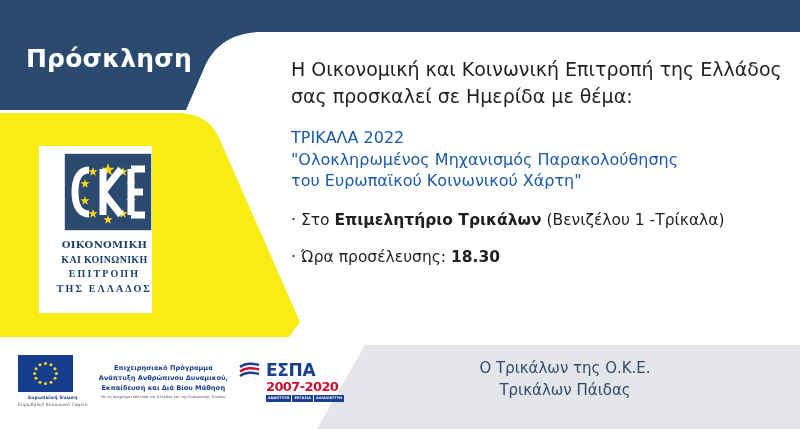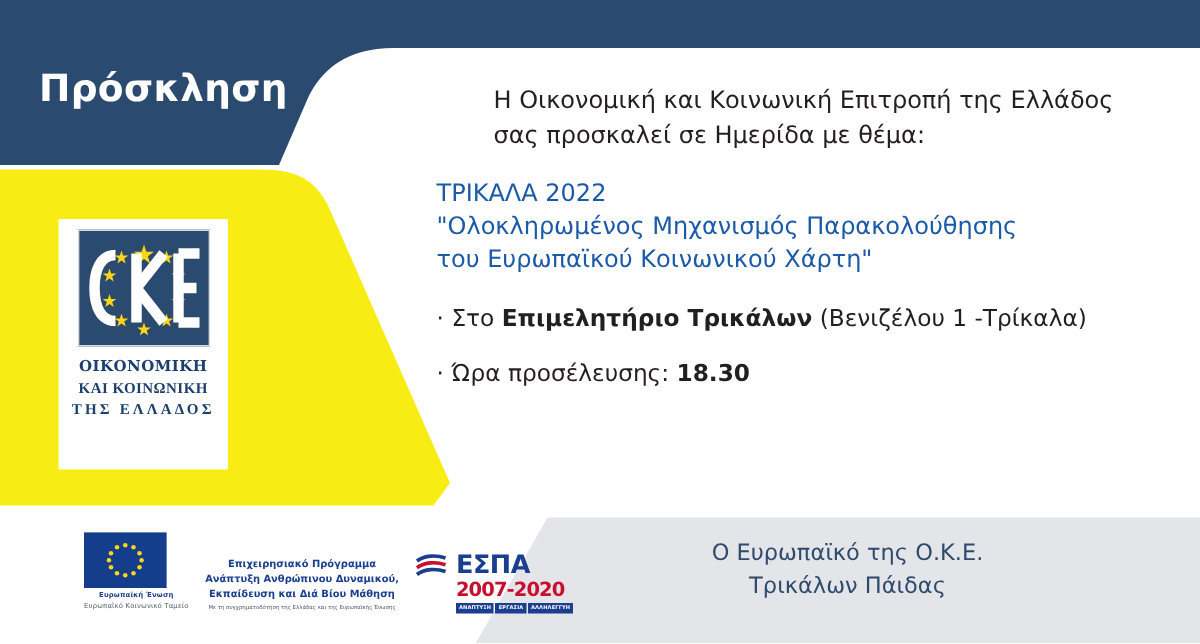--- a/index.html
+++ b/index.html
@@ -38,21 +38,21 @@
 
   
   #oke-logo {
     position: absolute;
     left: 39px; top: 146px;
     width: 113px; height: 167px;
     background: #ffffff;
     z-index: 3;
     display: flex;
     flex-direction: column;
-    align-items: center;
+    align-items: flex-end;
     padding-top: 7px;
   }
   #oke-mark {
     position: relative;
     width: 88px; height: 78px;
     background: #2a4a70;
     border: 1px solid #d7d9dc;
   }
   #oke-mark svg { display: block; }
   #oke-caption {
@@ -70,24 +70,23 @@
 
   
   #content {
     position: absolute;
     left: 291px; top: 56px;
     width: 500px;
     z-index: 4;
   }
   .intro {
     color: #231f20;
-    font-size: 16px;
+    font-size: 19px;
     line-height: 1.42;
     white-space: nowrap;
-    margin-left: 38px;
   }
   #theme {
     margin-top: 17px;
     color: #1a5aa8;
     font-size: 16px;
     font-weight: normal;
     line-height: 1.36;
     white-space: nowrap;
   }
   .bullet-row {
@@ -110,23 +109,22 @@
     font-size: 15px;
     line-height: 1.45;
   }
 
   
   #eu-strip {
     position: absolute;
     left: 18px; top: 355px;
     z-index: 4;
     display: flex;
-    align-items: flex-end;
+    align-items: center;
     gap: 11px;
-    margin-left: 38px;
   }
   .eu-flag-block { text-align: center; }
   .eu-flag {
     width: 55px; height: 37px;
     background: #143d8c;
     position: relative;
   }
   .eu-flag-caption {
     margin-top: 3px;
     color: #1b3f8f;
@@ -228,20 +226,21 @@
           <path d="M66,15 V61"></path>
           <path d="M66,15 H80"></path>
           <path d="M66,38 H78"></path>
           <path d="M66,61 H80"></path>
         </g>
       </svg>
     </div>
     <div id="oke-caption">
       <div>ΟΙΚΟΝΟΜΙΚΗ</div>
       <div>ΚΑΙ ΚΟΙΝΩΝΙΚΗ</div>
+      <div class="cap-wide">ΕΠΙΤΡΟΠΗ</div>
       <div class="cap-wide">ΤΗΣ ΕΛΛΑΔΟΣ</div>
     </div>
   </div>
 
   <div id="content">
 
     <div class="intro">Η Οικονομική και Κοινωνική Επιτροπή της Ελλάδος</div>
     <div class="intro">σας προσκαλεί σε Ημερίδα με θέμα:</div>
 
     <div id="theme">
@@ -254,21 +253,21 @@
     <div class="bullet-row">
       <span class="dot">·</span><span>Στο </span><b>Επιμελητήριο Τρικάλων</b><span> (Βενιζέλου 1 -Τρίκαλα)</span>
     </div>
 
     <div class="bullet-row">
       <span class="dot">·</span><span>Ώρα προσέλευσης: </span><b>18.30</b><span></span>
     </div>
   </div>
 
   <div id="signature">
-    <div>Ο Ευρωπαϊκό της Ο.Κ.Ε.</div>
+    <div>Ο Τρικάλων της Ο.Κ.Ε.</div>
     <div>Τρικάλων Πάιδας</div>
   </div>
 
   <div id="eu-strip">
 
     <div class="eu-flag-block">
       <div class="eu-flag">
         <svg width="55" height="37" viewBox="0 0 55 37">
           <rect width="55" height="37" fill="#143d8c"></rect>
           <g fill="#ffd617">

